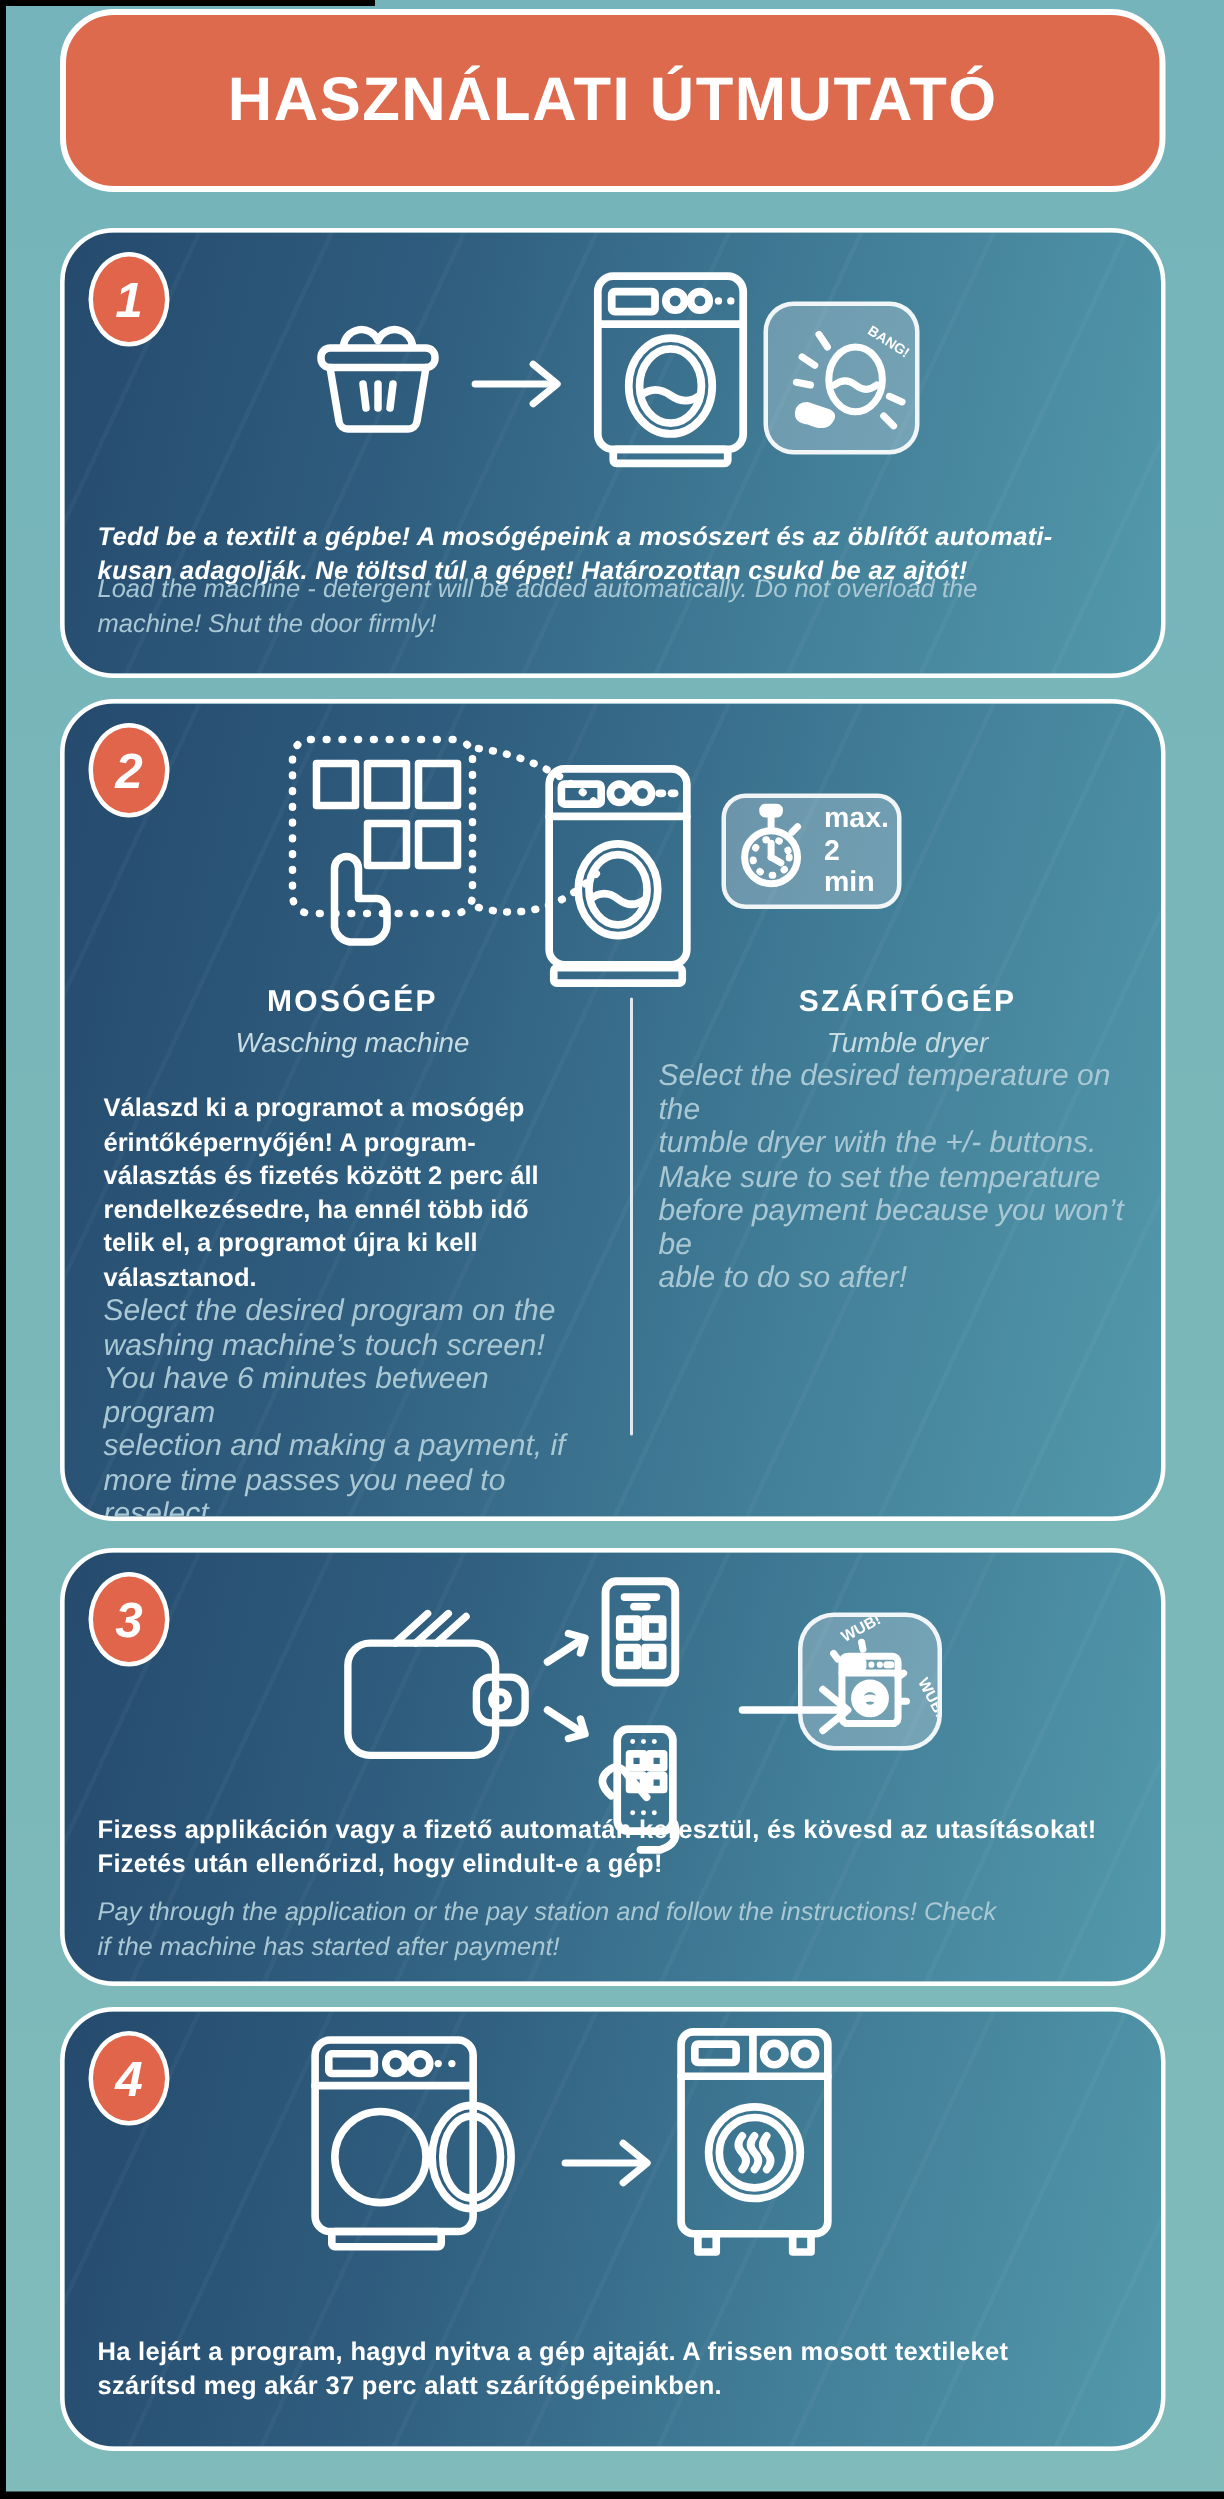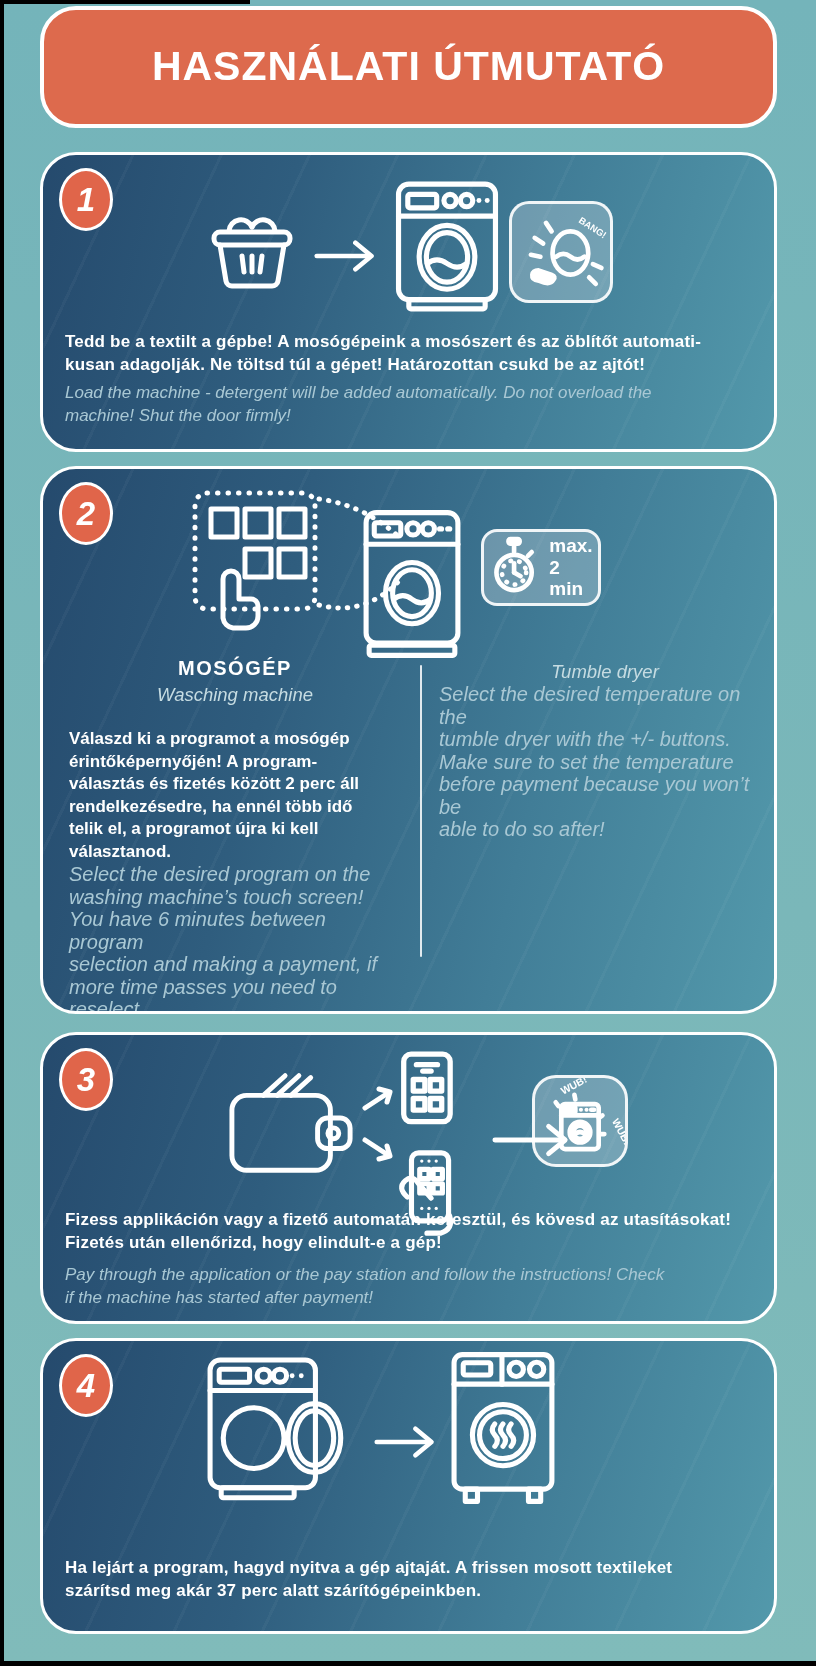--- a/index.html
+++ b/index.html
@@ -138,21 +138,21 @@
             <line x1="18" y1="52" x2="28" y2="54"></line>
             <line x1="84" y1="62" x2="93" y2="66"></line>
             <line x1="80" y1="76" x2="87" y2="83"></line>
           </g>
           <path class="fillw" d="M26,82 q-10,-1 -9,-9 q1,-7 9,-7 l15,5 q7,3 3,9 q-5,8 -18,2 z"></path>
           <text x="68" y="17" font-size="10" transform="rotate(33 68 17)">BANG!</text>
         </svg>
       </div>
     </div>
 
-    <div class="txt-bold" style="top:176px;">Tedd be a textilt a gépbe! A mosógépeink a mosószert és az öblítőt automati-
+    <div class="txt-bold" style="top:192px;font-style:italic;">Tedd be a textilt a gépbe! A mosógépeink a mosószert és az öblítőt automati-
 kusan adagolják. Ne töltsd túl a gépet! Határozottan csukd be az ajtót!</div>
     <div class="txt-en" style="top:227px;">Load the machine - detergent will be added automatically. Do not overload the
 machine! Shut the door firmly!</div>
   </div>
 
   <div class="step-card card2">
     <div class="badge">2</div>
 
     <div class="icon" style="left:148px;top:16px;">
       <svg width="214" height="172" viewBox="0 0 214 172">
@@ -217,20 +217,21 @@
 választanod.</div>
       <div class="col-en">Select the desired program on the
 washing machine’s touch screen!
 You have 6 minutes between program
 selection and making a payment, if
 more time passes you need to reselect
 the program.</div>
     </div>
 
     <div class="col col-right">
+      <div class="col-title">SZÁRÍTÓGÉP</div>
       <div class="col-sub">Tumble dryer</div>
       <div class="col-en">Select the desired temperature on the
 tumble dryer with the +/- buttons.
 Make sure to set the temperature
 before payment because you won’t be
 able to do so after!</div>
     </div>
   </div>
 
   <div class="step-card card3">

